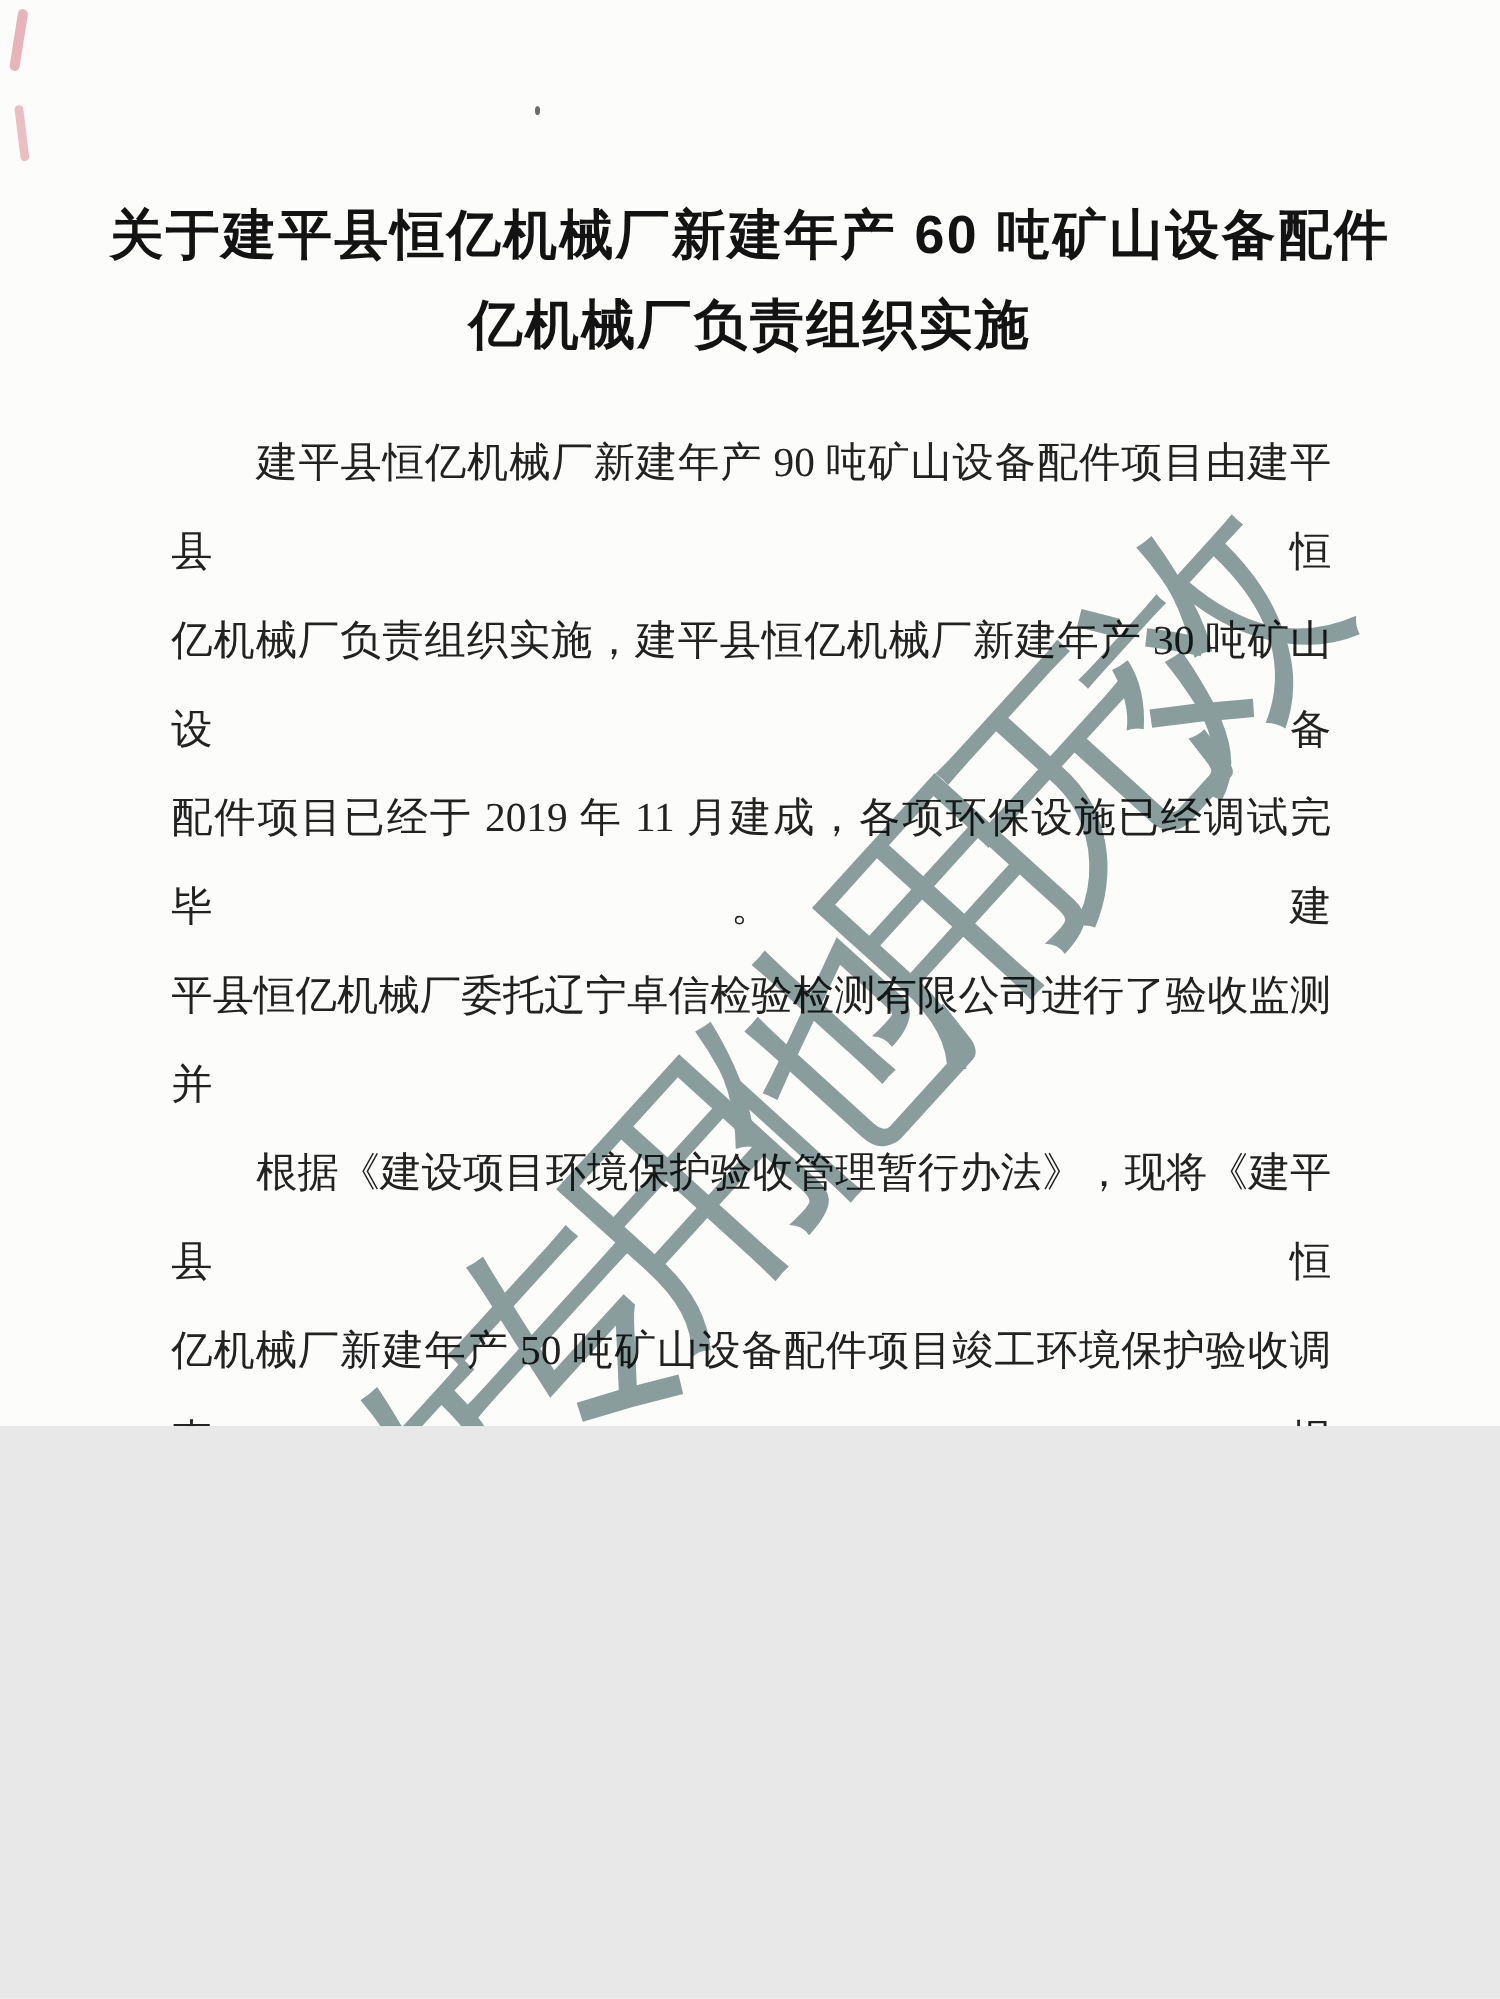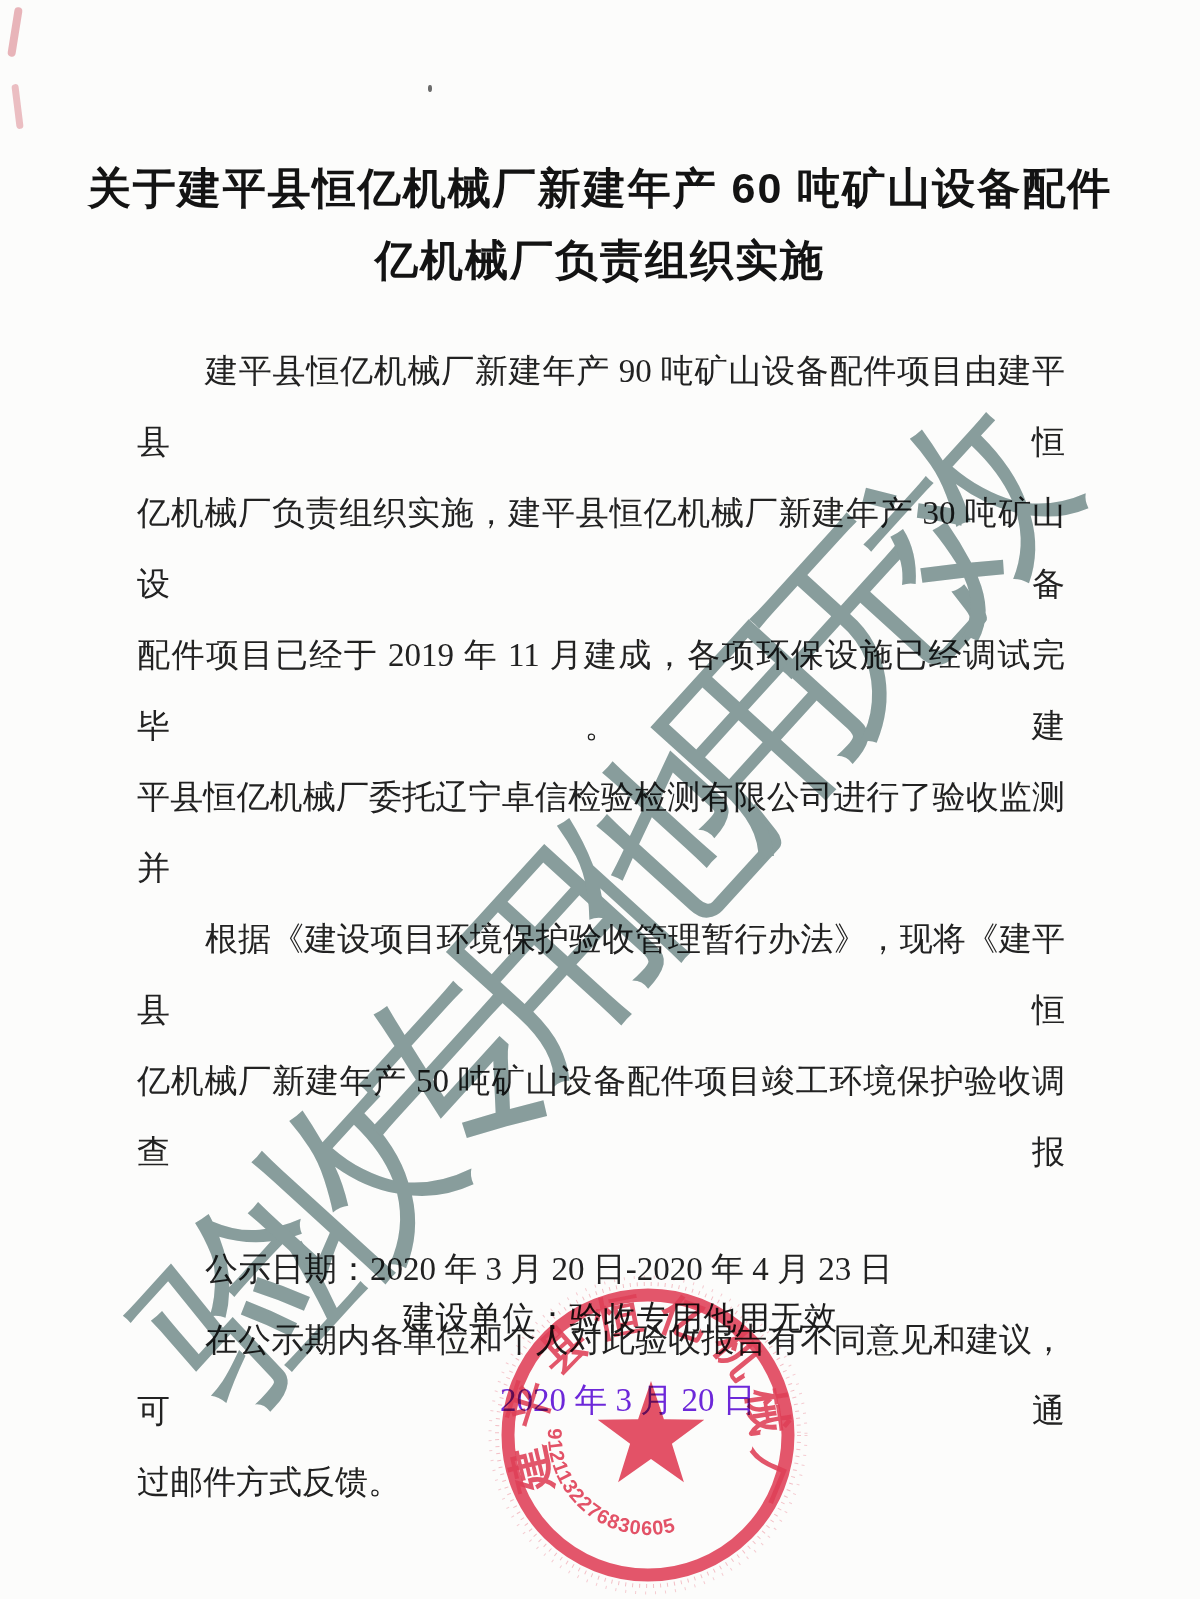--- a/index.html
+++ b/index.html
@@ -1,18 +1,18 @@
 <!DOCTYPE html>
 <html style="--seal-color: #e0314b; --watermark-color: #708a8a;"><head>
 <meta charset="utf-8">
 <style>
   html,body{margin:0;padding:0;background:#e8e8e8;}
   .page{
     position:relative;
-    width:1200px;height:1599px;
+    width:1200px;height:1141px;
     margin:0 auto;
     background:#fcfcfb;
     overflow:hidden;
     font-family:"Liberation Serif","DejaVu Serif",serif;
     color:#1e1e1e;
   }
   
   .title{
     position:absolute;top:152px;left:0;right:0;
     text-align:center;

